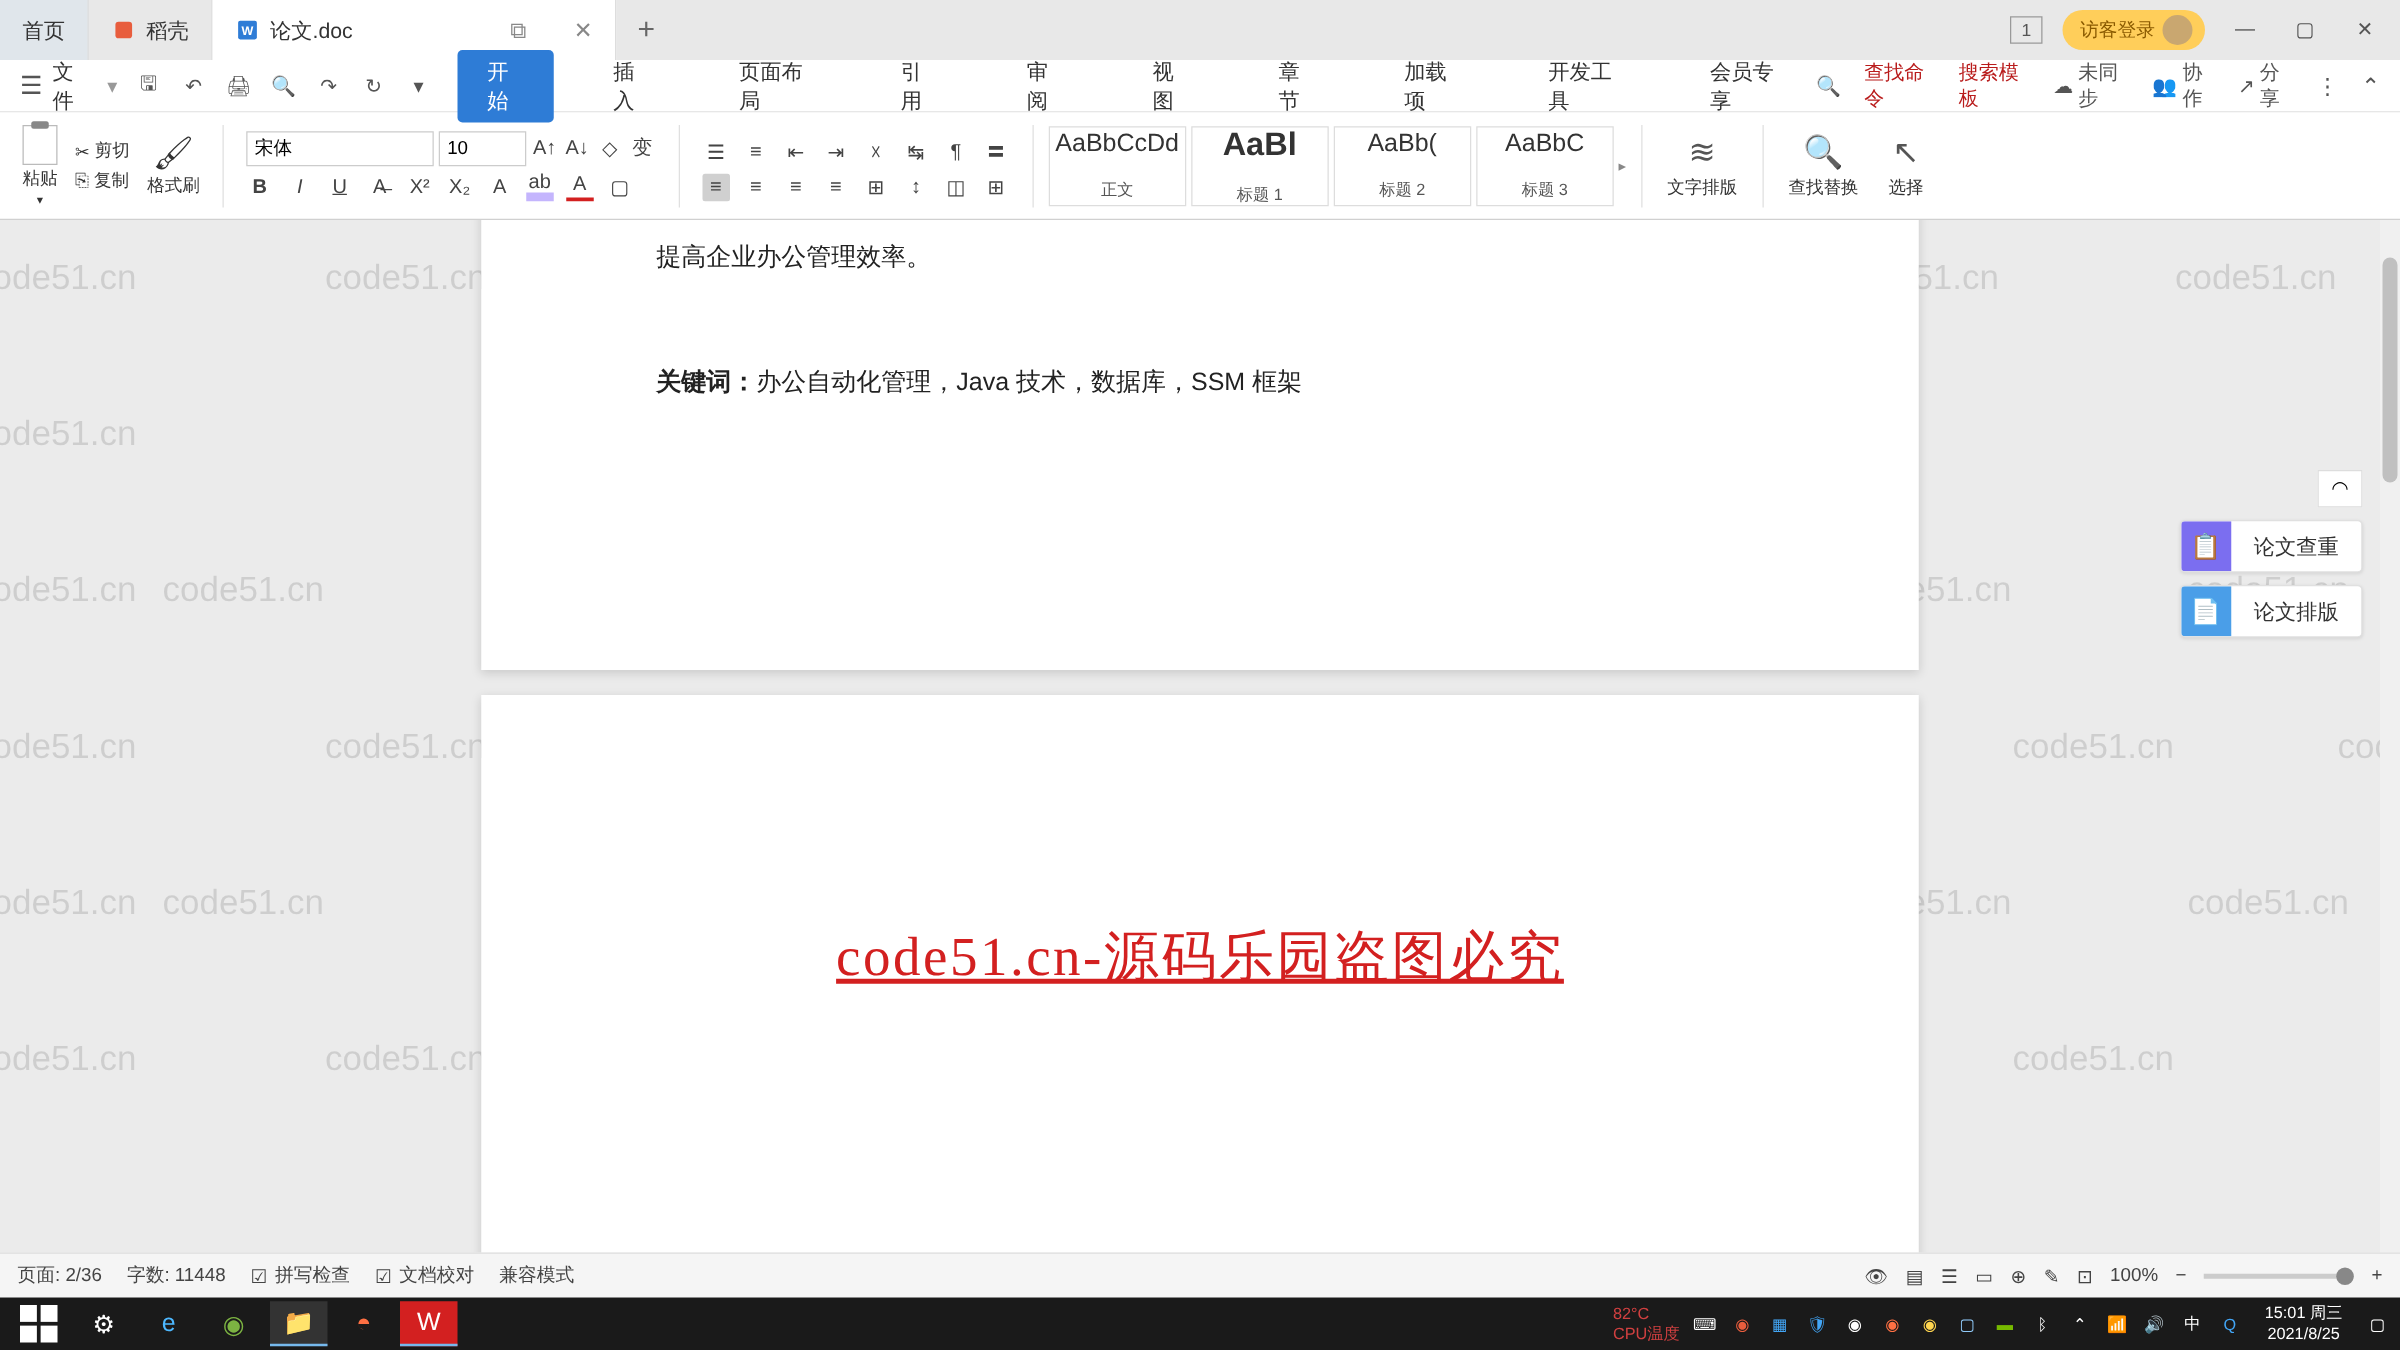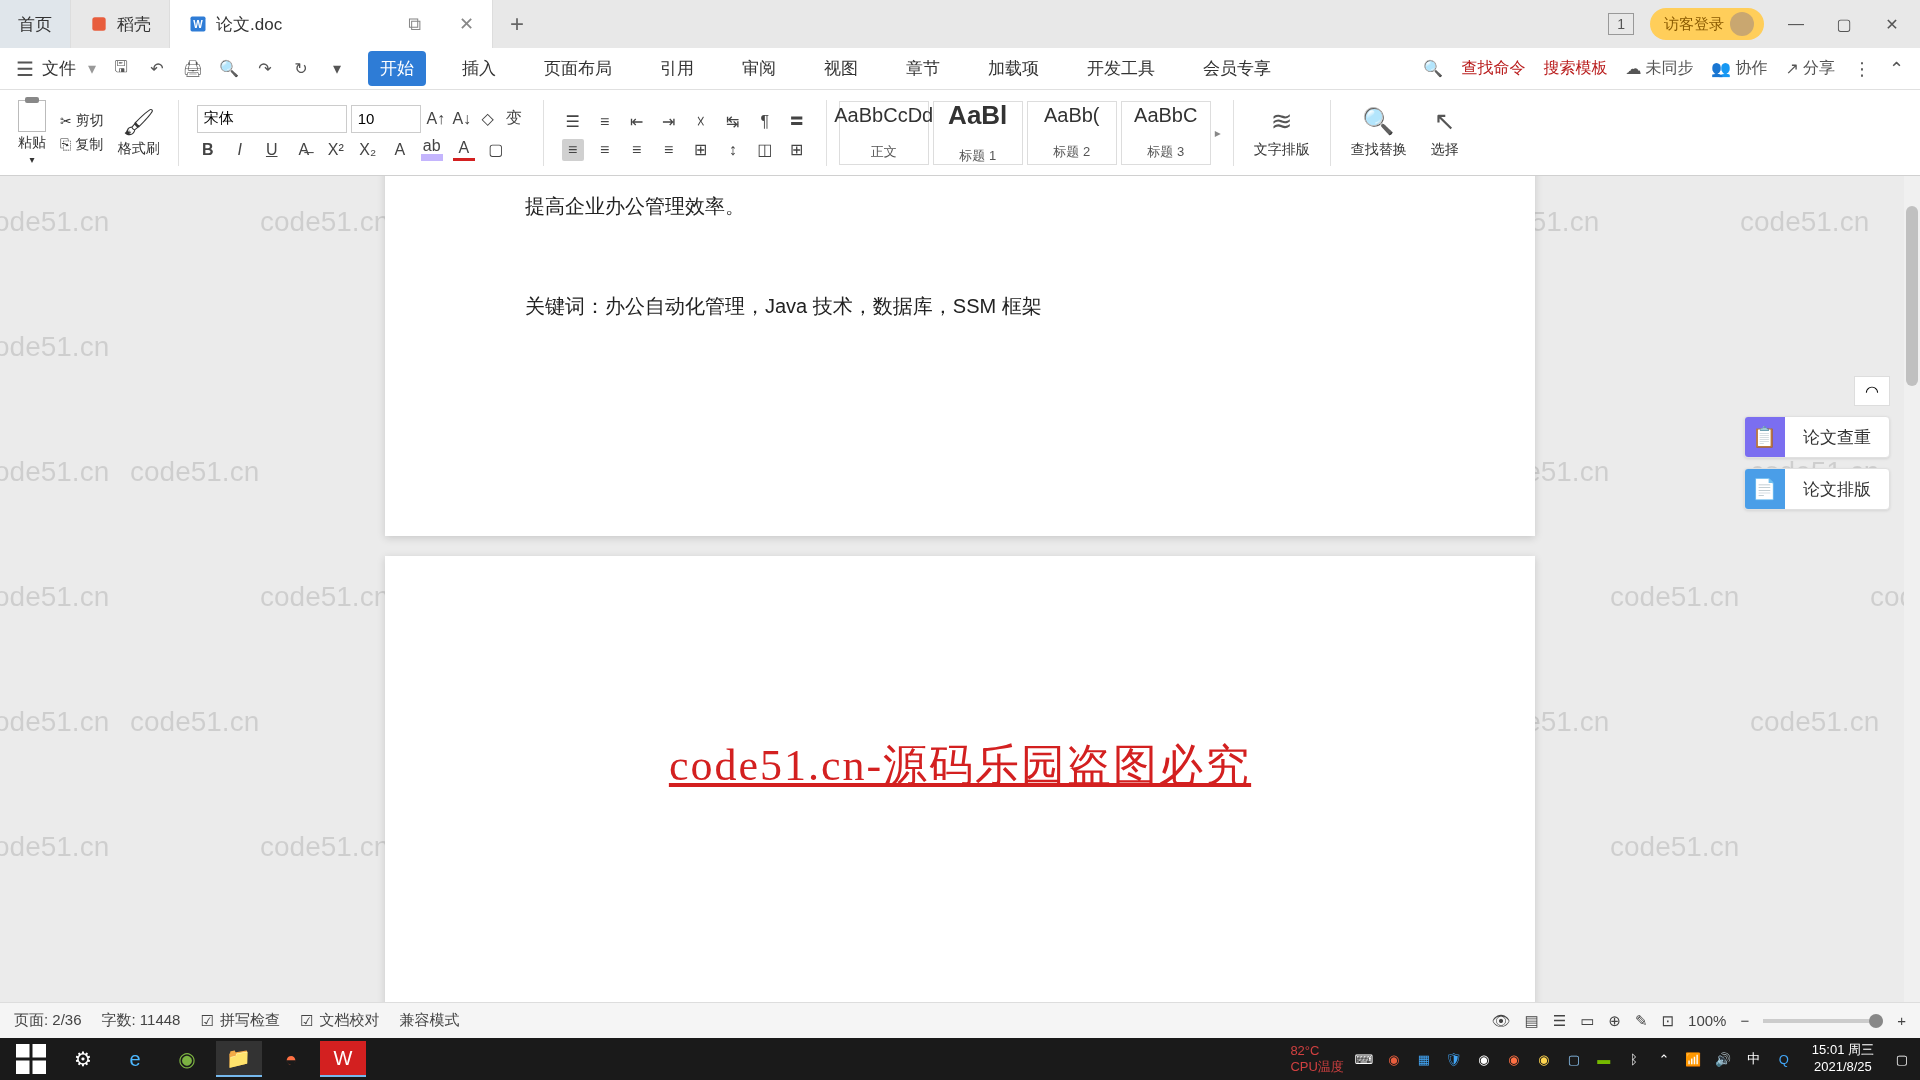--- a/index.html
+++ b/index.html
@@ -19,21 +19,21 @@
 .avatar { width: 24px; height: 24px; border-radius: 50%; background: #c9a770; }
 .win-btn { width: 32px; height: 32px; display: flex; align-items: center; justify-content: center; color: #555; font-size: 16px; cursor: pointer; }
 
 
 .menu-bar { height: 42px; background: #fff; border-bottom: 1px solid #e0e0e0; display: flex; align-items: center; padding: 0 16px; gap: 4px; }
 .menu-hamburger { font-size: 20px; color: #555; margin-right: 4px; }
 .menu-file { font-size: 17px; color: #333; margin-right: 8px; }
 .mini-icon-row { display: flex; gap: 14px; margin-right: 16px; }
 .mini-icon { width: 22px; height: 22px; color: #555; display: flex; align-items: center; justify-content: center; cursor: pointer; }
 .menu-tabs { display: flex; gap: 24px; }
-.menu-tab { font-size: 17px; color: #333; padding: 6px 12px; cursor: pointer; }
+.menu-tab { font-size: 17px; color: #333; padding: 6px 24px; cursor: pointer; }
 .menu-tab.active { background: #2e7cd6; color: #fff; border-radius: 4px; }
 .menu-right { margin-left: auto; display: flex; align-items: center; gap: 18px; }
 .search-cmd, .search-tpl { font-size: 16px; color: #b91c1c; }
 .sync-item { display: flex; align-items: center; gap: 4px; font-size: 16px; color: #555; }
 .collapse-btn { font-size: 18px; color: #555; }
 
 
 .ribbon { height: 86px; background: #fff; border-bottom: 1px solid #d0d0d0; display: flex; align-items: center; padding: 0 12px; gap: 8px; }
 .ribbon-group { display: flex; flex-direction: column; align-items: center; justify-content: center; height: 100%; padding: 0 6px; }
 .ribbon-sep { width: 1px; height: 66px; background: #e0e0e0; margin: 0 4px; }
@@ -46,36 +46,36 @@
 .font-row { display: flex; gap: 4px; align-items: center; }
 .font-select { width: 150px; height: 28px; border: 1px solid #ccc; padding: 0 6px; font-size: 15px; background: #fff; }
 .size-select { width: 70px; height: 28px; border: 1px solid #ccc; padding: 0 6px; font-size: 15px; background: #fff; }
 .fmt-icons { display: flex; gap: 10px; margin-top: 6px; }
 .fmt-icon { width: 22px; height: 22px; display: flex; align-items: center; justify-content: center; color: #444; font-size: 16px; cursor: pointer; }
 .fmt-icon.bold { font-weight: bold; }
 .fmt-icon.italic { font-style: italic; }
 .fmt-icon.underline { text-decoration: underline; }
 .align-active { background: #d0d0d0; border-radius: 2px; }
 .styles-row { display: flex; gap: 4px; align-items: center; }
-.style-box { width: 90px; height: 64px; border: 1px solid #ddd; display: flex; flex-direction: column; align-items: center; justify-content: center; font-size: 13px; cursor: pointer; }
+.style-box { width: 110px; height: 64px; border: 1px solid #ddd; display: flex; flex-direction: column; align-items: center; justify-content: center; font-size: 13px; cursor: pointer; }
 .style-preview { font-size: 20px; color: #333; }
 .style-preview.h1 { font-size: 26px; font-weight: bold; }
 .style-label { font-size: 13px; color: #555; margin-top: 16px; }
 .big-btn { display: flex; flex-direction: column; align-items: center; gap: 4px; font-size: 14px; color: #333; cursor: pointer; padding: 0 8px; }
 .big-btn-icon { font-size: 26px; color: #555; }
 
 
 .doc-area { position: absolute; top: 176px; bottom: 58px; left: 0; right: 0; background: #ebebeb; overflow: hidden; }
 .watermark { position: absolute; inset: 0; pointer-events: none; }
 .wm-text { position: absolute; color: rgba(0,0,0,0.12); font-size: 28px; font-family: Arial; }
 .page { position: absolute; left: 50%; transform: translateX(-50%); width: 1150px; background: #fff; box-shadow: 0 2px 8px rgba(0,0,0,0.15); }
 .page1 { top: -30px; height: 390px; padding: 40px 140px; }
 .page2 { top: 380px; height: 1200px; padding: 60px 140px; }
 .doc-line { font-size: 20px; color: #222; line-height: 2; font-family: SimSun, serif; }
-.kw-label { font-weight: normal; }
+.kw-label { font-weight: bold; }
 .banner { position: absolute; top: 560px; left: 50%; transform: translateX(-50%); font-size: 44px; color: #d32020; font-family: "Microsoft YaHei"; letter-spacing: 2px; z-index: 5; text-decoration: underline; }
 
 
 .side-panel { position: absolute; right: 30px; top: 200px; display: flex; flex-direction: column; gap: 10px; z-index: 10; }
 .side-collapse { width: 36px; height: 30px; background: #fff; border: 1px solid #ddd; display: flex; align-items: center; justify-content: center; align-self: flex-end; cursor: pointer; }
 .side-item { display: flex; align-items: center; background: #fff; border: 1px solid #e0e0e0; border-radius: 4px; overflow: hidden; cursor: pointer; box-shadow: 0 1px 3px rgba(0,0,0,0.1); }
 .side-icon { width: 40px; height: 40px; display: flex; align-items: center; justify-content: center; color: #fff; font-size: 20px; }
 .side-icon.purple { background: #7b6ef0; }
 .side-icon.blue { background: #4a9ee8; }
 .side-label { padding: 0 18px; font-size: 17px; color: #333; }

